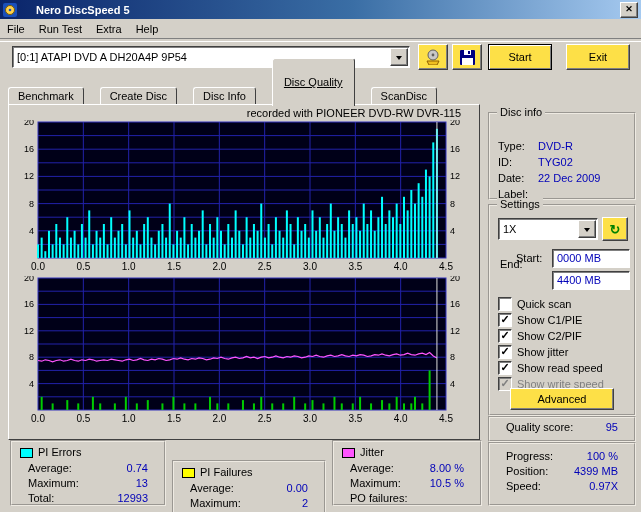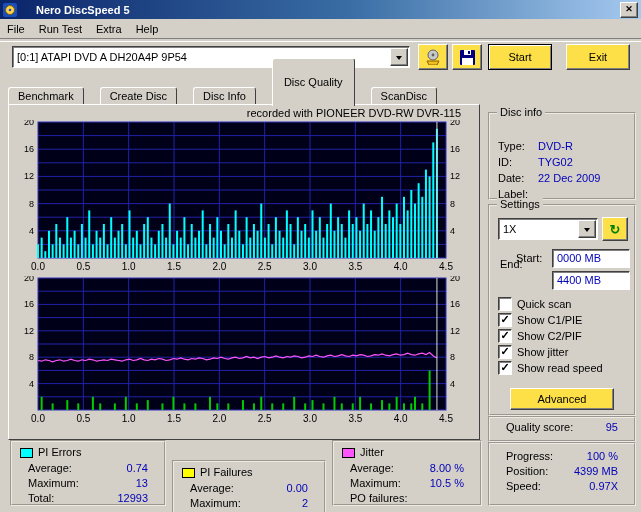--- a/index.html
+++ b/index.html
@@ -25,21 +25,21 @@
     box-shadow:inset 1px 1px 0 #808080;}
   .combo{display:flex;align-items:center;}
   .combo .ctext{flex:1;padding-left:4px;white-space:nowrap;overflow:hidden;}
   .combo .cbtn{width:16px;height:16px;margin:1px;background:#d4d0c8;border:1px solid #404040;border-top-color:#fff;border-left-color:#fff;box-shadow:inset -1px -1px 0 #808080;display:flex;align-items:center;justify-content:center;}
   .tri{width:0;height:0;border:3px solid transparent;border-top:4px solid #000;margin-top:4px;}
   
   .tabstrip{position:absolute;left:8px;top:84px;height:21px;display:flex;align-items:flex-end;}
   .tab{height:17px;line-height:17px;padding:0 9px;background:#d4d0c8;position:relative;
     border:1px solid #404040;border-bottom:none;border-top-color:#fff;border-left-color:#fff;
     border-radius:3px 3px 0 0;margin-right:16px;}
-  .tab.active{height:21px;line-height:21px;padding:13px 11px;z-index:6;margin-bottom:-1px;}
+  .tab.active{height:21px;line-height:21px;padding:13px 11px;z-index:6;margin-bottom:-1px;text-decoration:underline;}
   .tabpage{position:absolute;left:8px;top:104px;width:470px;height:334px;background:#d4d0c8;
     border:1px solid #404040;border-top-color:#fff;border-left-color:#fff;z-index:1;}
   
   .groupbox{position:absolute;border:2px groove #eeeae2;}
   .legend{position:absolute;top:-8px;left:7px;background:#d4d0c8;padding:0 3px;line-height:13px;}
   .drow{display:flex;padding:0 0 0 8px;line-height:16px;}
   .dlabel{width:40px;}
   .srow{display:flex;justify-content:space-between;padding:0 16px;line-height:15px;}
   .val{color:#0000b8;}
   .swatch{display:inline-block;width:11px;height:8px;border:1px solid #000;margin-right:5px;}
@@ -397,20 +397,24 @@
         <span>Show C2/PIF</span>
       </div>
     <div class="cb checked">
         <span class="cbbox"></span>
         <span>Show jitter</span>
       </div>
     <div class="cb checked">
         <span class="cbbox"></span>
         <span>Show read speed</span>
       </div>
+    <div class="cb checked disabled">
+        <span class="cbbox"></span>
+        <span>Show write speed</span>
+      </div>
   </div>
   <div class="btn abs" style="left:20px;top:182px;width:102px;height:20px">Advanced</div>
 </div>
 
 <div class="groupbox" style="left:488px;top:416px;width:144px;height:22px">
   <div class="srow" style="line-height:18px">
     <span>Quality score:</span>
     <span class="val">95</span>
   </div>
 </div>

